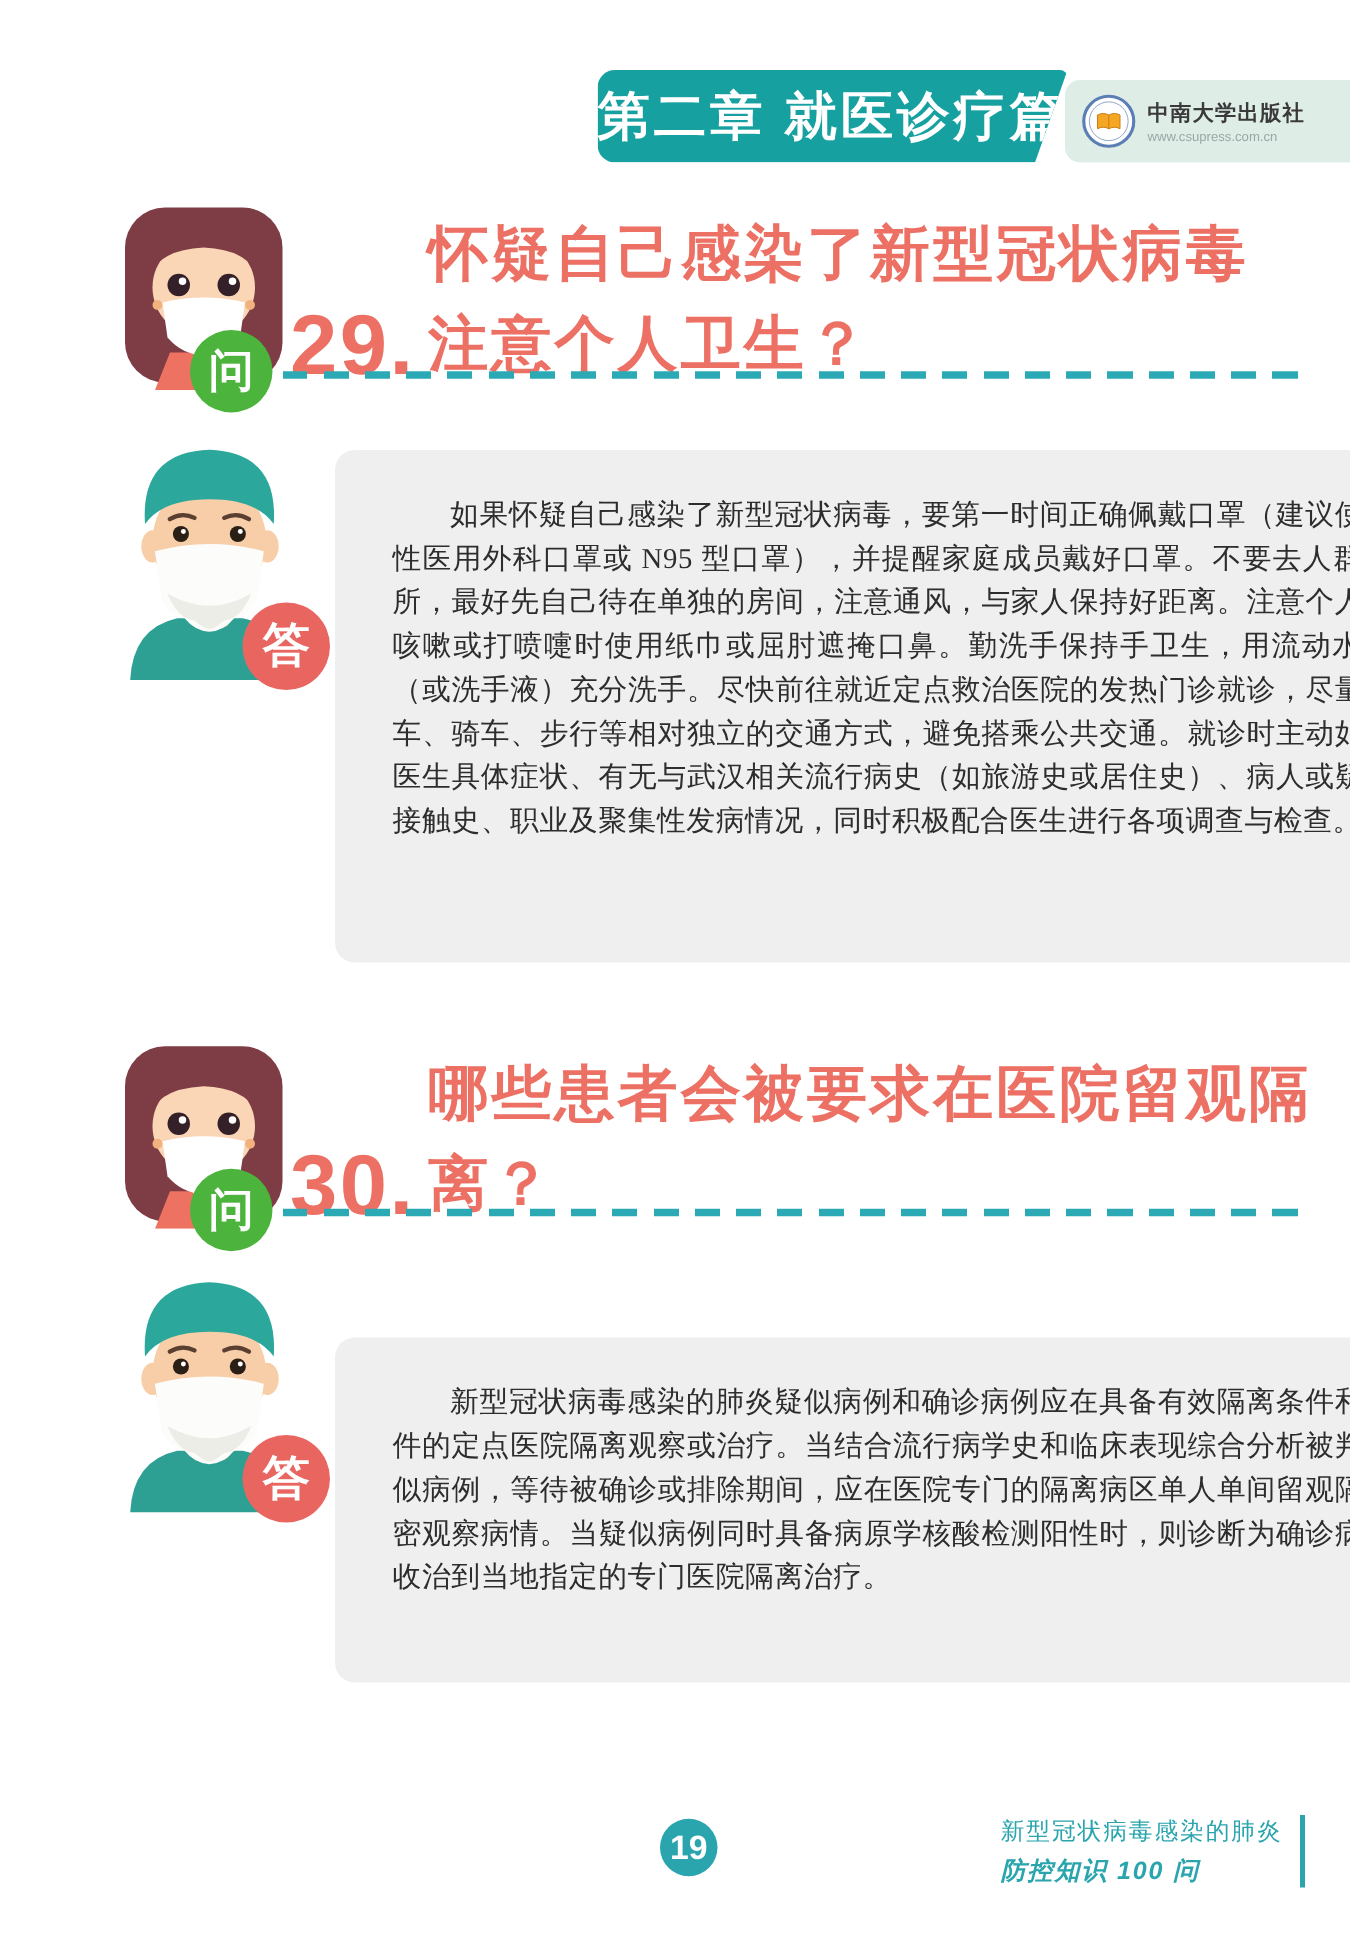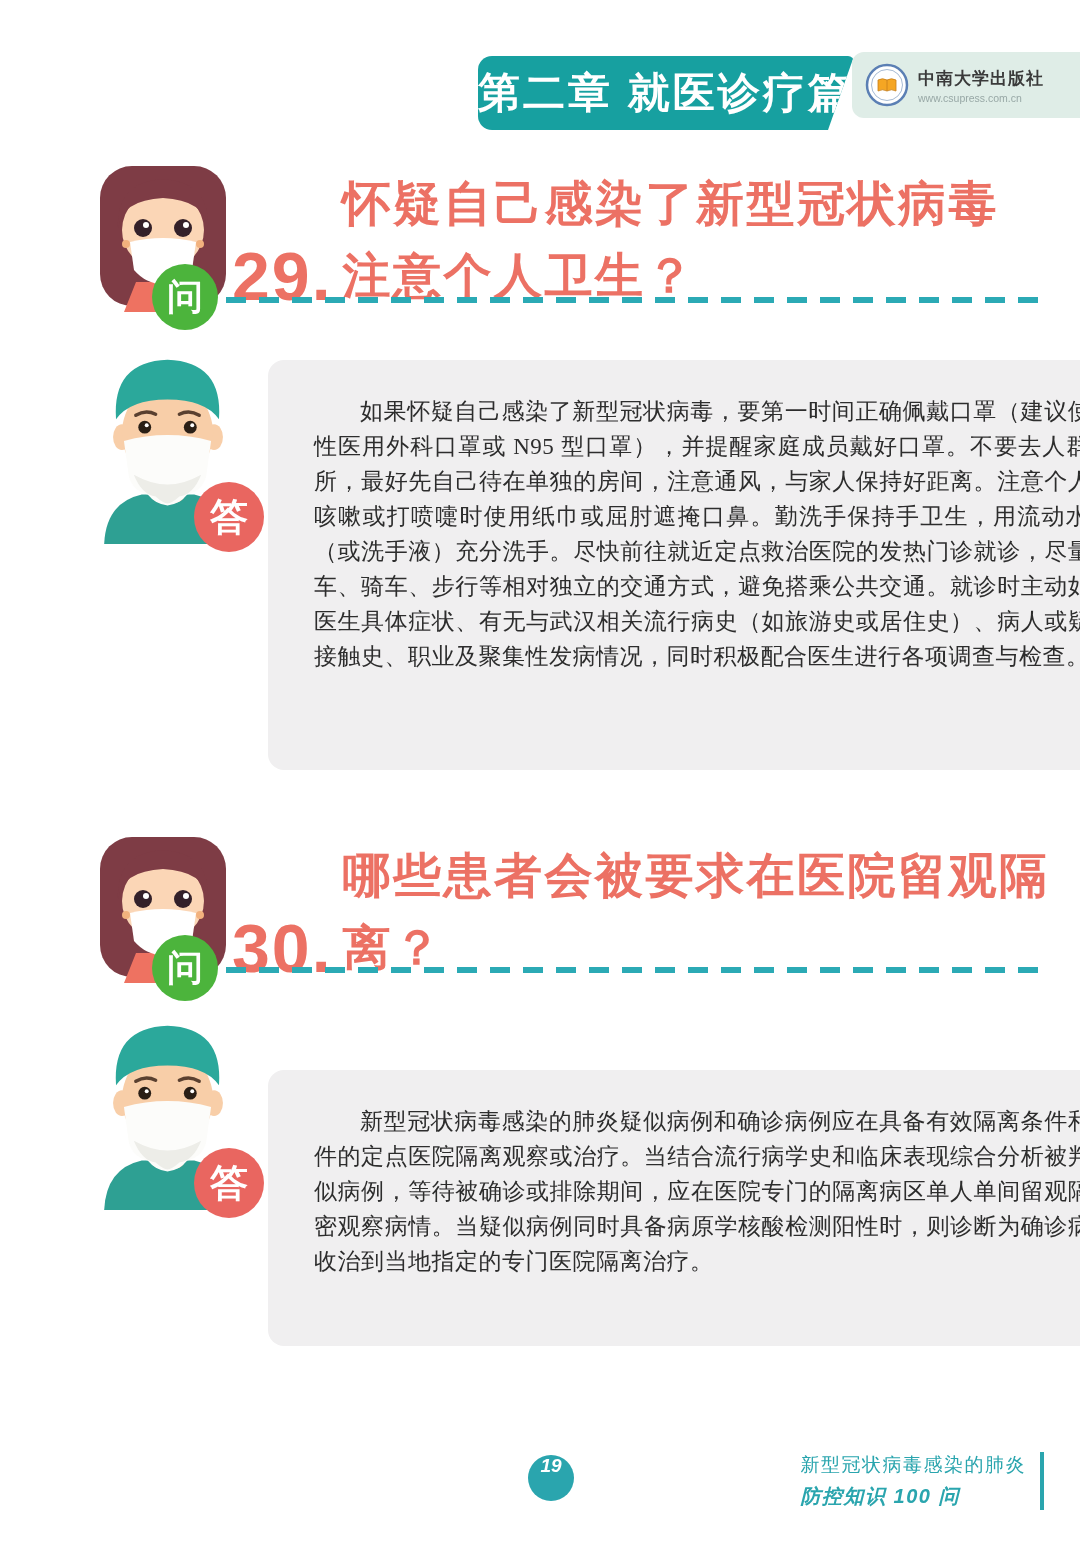--- a/index.html
+++ b/index.html
@@ -13,21 +13,21 @@
   .chapter-banner {
     position:absolute; left:478px; top:56px; width:376px; height:74px;
     background:#17A0A0; border-radius:14px 6px 10px 14px;
     clip-path:polygon(0 0, 100% 0, calc(100% - 26px) 100%, 0 100%);
     display:flex; align-items:center; justify-content:flex-start;
   }
   .chapter-banner span {
     color:#fff; font-size:42px; font-weight:bold; letter-spacing:3px; white-space:nowrap;
   }
   .publisher-block {
-    position:absolute; left:852px; top:52px; width:228px; height:66px;
+    position:absolute; left:852px; top:64px; width:228px; height:66px;
     background:#DFEDE7; border-radius:12px 0 0 12px;
     display:flex; align-items:center; gap:9px; padding-left:13px;
   }
   .publisher-logo { width:44px; height:44px; flex:0 0 auto; }
   .publisher-name { font-family:"DejaVu Serif", serif; font-weight:bold; font-size:17px; color:#3a3a3a; letter-spacing:1px; }
   .publisher-url { font-size:10.5px; color:#98a8a6; margin-top:2px; }
 
   
   .avatar { position:absolute; }
   .q-badge, .a-badge {
@@ -52,22 +52,22 @@
     padding:34px 26px 0 46px;
   }
   .a-box p {
     font-family:"Liberation Serif", serif; font-size:23px; line-height:35px;
     color:#2d2d2d; text-align:justify; text-indent:2em; letter-spacing:0.5px;
   }
 
   
   .page-number-badge {
     position:absolute; left:528px; top:1455px; width:46px; height:46px;
-    background:#2AA5AE; border-radius:50%; color:#fff; font-size:19px; font-weight:bold;
-    display:flex; align-items:flex-start; justify-content:center;font-style:italic;
+    background:#2AA5AE; border-radius:50%; color:#fff; font-size:27px; font-weight:bold;
+    display:flex; align-items:center; justify-content:center;
   }
   .book-ref {
     position:absolute; right:36px; top:1452px; text-align:left;
     padding-right:14px; border-right:4px solid #2AA5AE; color:#2AA5AE;
   }
   .book-ref .ref-line1 { font-size:19px; letter-spacing:1.5px; }
   .book-ref .ref-line2 { font-size:20px; font-weight:bold; letter-spacing:1.5px; margin-top:5px;font-style:italic; }
 </style>
 </head>
 <body>

